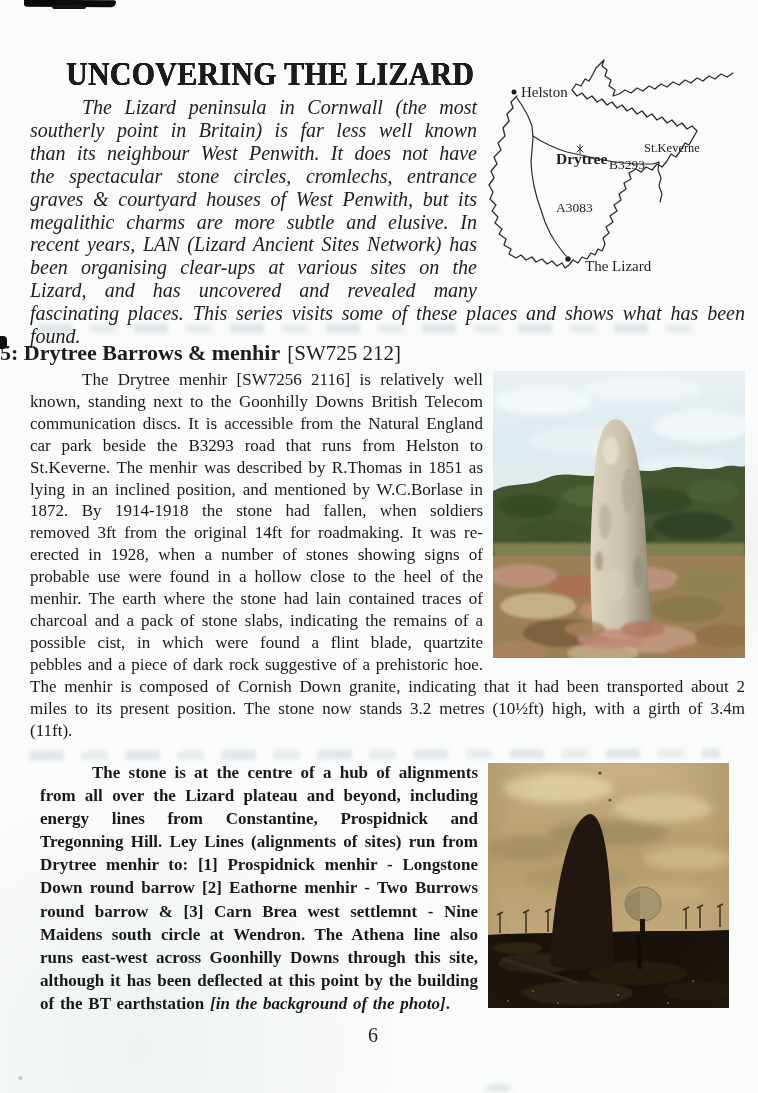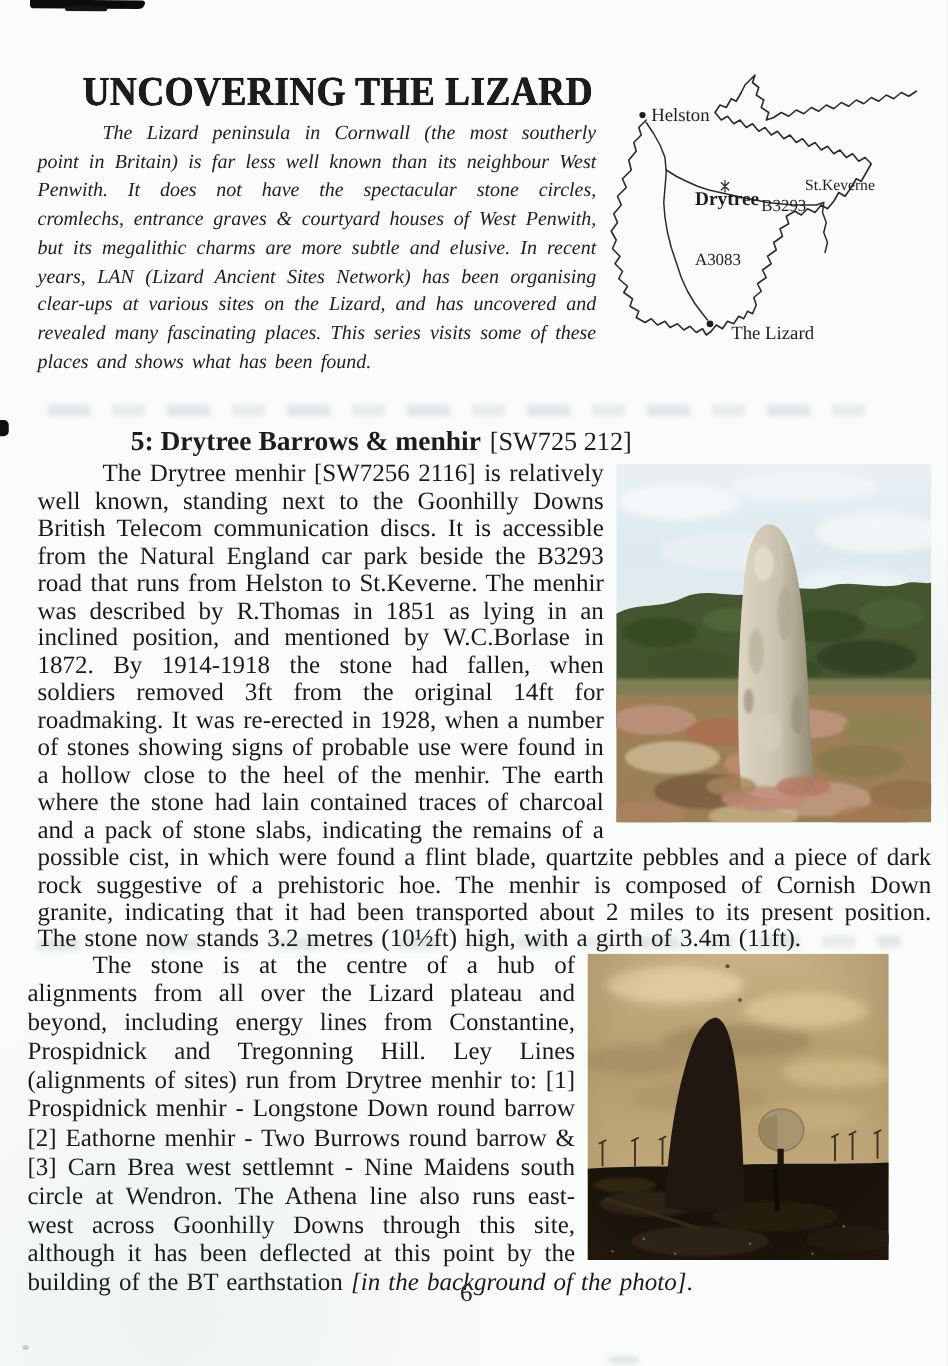--- a/index.html
+++ b/index.html
@@ -36,38 +36,38 @@
   .map-fig svg{display:block;width:100%;height:100%;}
   .title{
     margin:6px 0 3px 36px;
     font-size:33px;font-weight:bold;letter-spacing:.5px;
     transform:scaleX(.9);transform-origin:left center;
     text-shadow:0 0 .6px #000, .4px 0 0 #000;
     white-space:nowrap;
   }
   .intro-text{
     margin:2px 0 16px 0;
-    font-style:italic;font-size:16px;line-height:22.9px;
+    font-style:italic;font-size:20px;line-height:22.9px;
     text-align:justify;text-indent:52px;word-spacing:2.5px;
     color:#202020;
   }
 
   
-  .sec-heading{position:absolute;left:0;top:340px;width:610px;text-align:center;white-space:nowrap;}
+  .sec-heading{position:absolute;left:0;top:340px;width:610px;white-space:nowrap;}
   .heading-bold{font-weight:bold;font-size:22px;}
   .heading-ref{font-size:21px;margin-left:7px;}
 
   
   .sec-body1{position:absolute;left:30px;top:369px;width:715px;}
   .photo1-fig{float:right;width:252px;height:287px;margin:2px 0 8px 10px;}
-  .sec-body2{position:absolute;left:22px;top:761px;width:715px;}
+  .sec-body2{position:absolute;left:40px;top:761px;width:715px;font-weight:bold;}
   .photo2-fig{float:right;width:241px;height:245px;margin:2px 26px 6px 10px;}
   .photo1-fig svg,.photo2-fig svg{display:block;width:100%;height:100%;}
   .body-text{
-    margin:0;font-size:20px;line-height:21.9px;
+    margin:0;font-size:17px;line-height:21.9px;
     text-align:justify;text-indent:52px;word-spacing:1.5px;color:#191919;
   }
   .sec-body2 .body-text{line-height:23.1px;}
   .italic-seg{font-style:italic;}
 
   .page-num{position:absolute;left:0;top:1024px;width:746px;text-align:center;font-size:20px;color:#222;}
 
   .map-label{font-family:"Liberation Serif", serif;fill:#1d1d1d;}
 </style>
 </head>

